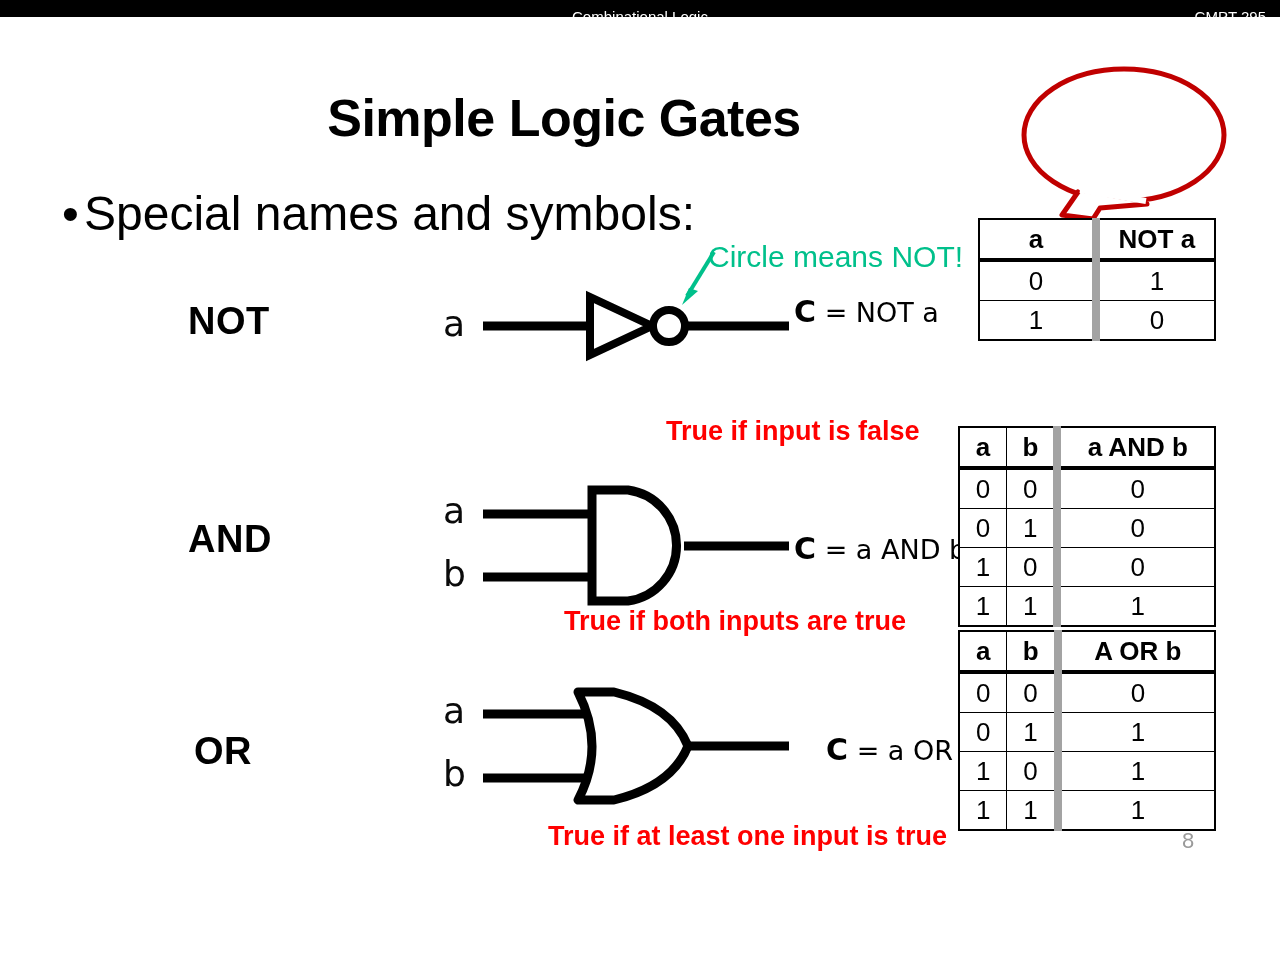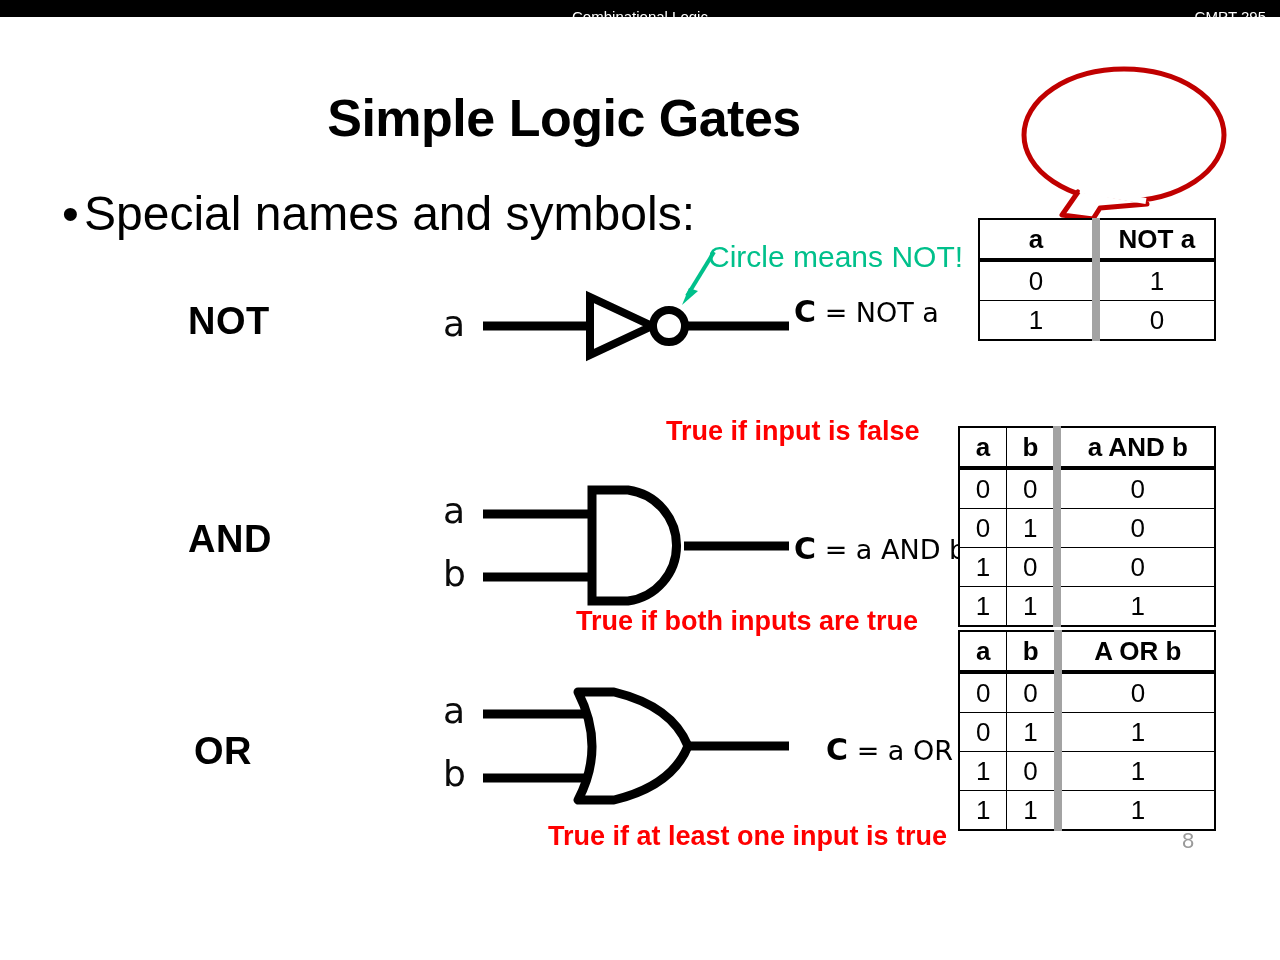--- a/index.html
+++ b/index.html
@@ -228,21 +228,21 @@
 <div class="out-expr" style="left:794px; top:531px;">
   <span class="c">C</span>
   <span>= a AND b</span>
 </div>
 <div class="out-expr" style="left:794px; top:732px;margin-left:32px;">
   <span class="c">C</span>
   <span>= a OR b</span>
 </div>
 
 <div class="red-caption" style="left:666px; top:384px;margin-top:32px;">True if input is false</div>
-<div class="red-caption" style="left:576px; top:606px;">True if both inputs are true</div>
+<div class="red-caption" style="left:564px; top:606px;">True if both inputs are true</div>
 <div class="red-caption" style="left:548px; top:821px;">True if at least one input is true</div>
 
 <svg class="overlay" viewBox="0 0 1280 960">
 
   <g>
     <ellipse cx="1124" cy="135" rx="100" ry="66" fill="#ffffff" stroke="#C00000" stroke-width="5"></ellipse>
     <path d="M 1078 192 L 1062 215 L 1093 219 L 1100 208 L 1147 204" fill="#ffffff" stroke="#C00000" stroke-width="5" stroke-linejoin="round" stroke-linecap="round"></path>
     <path d="M 1080 190 L 1146 201" fill="none" stroke="#ffffff" stroke-width="6"></path>
   </g>
 

